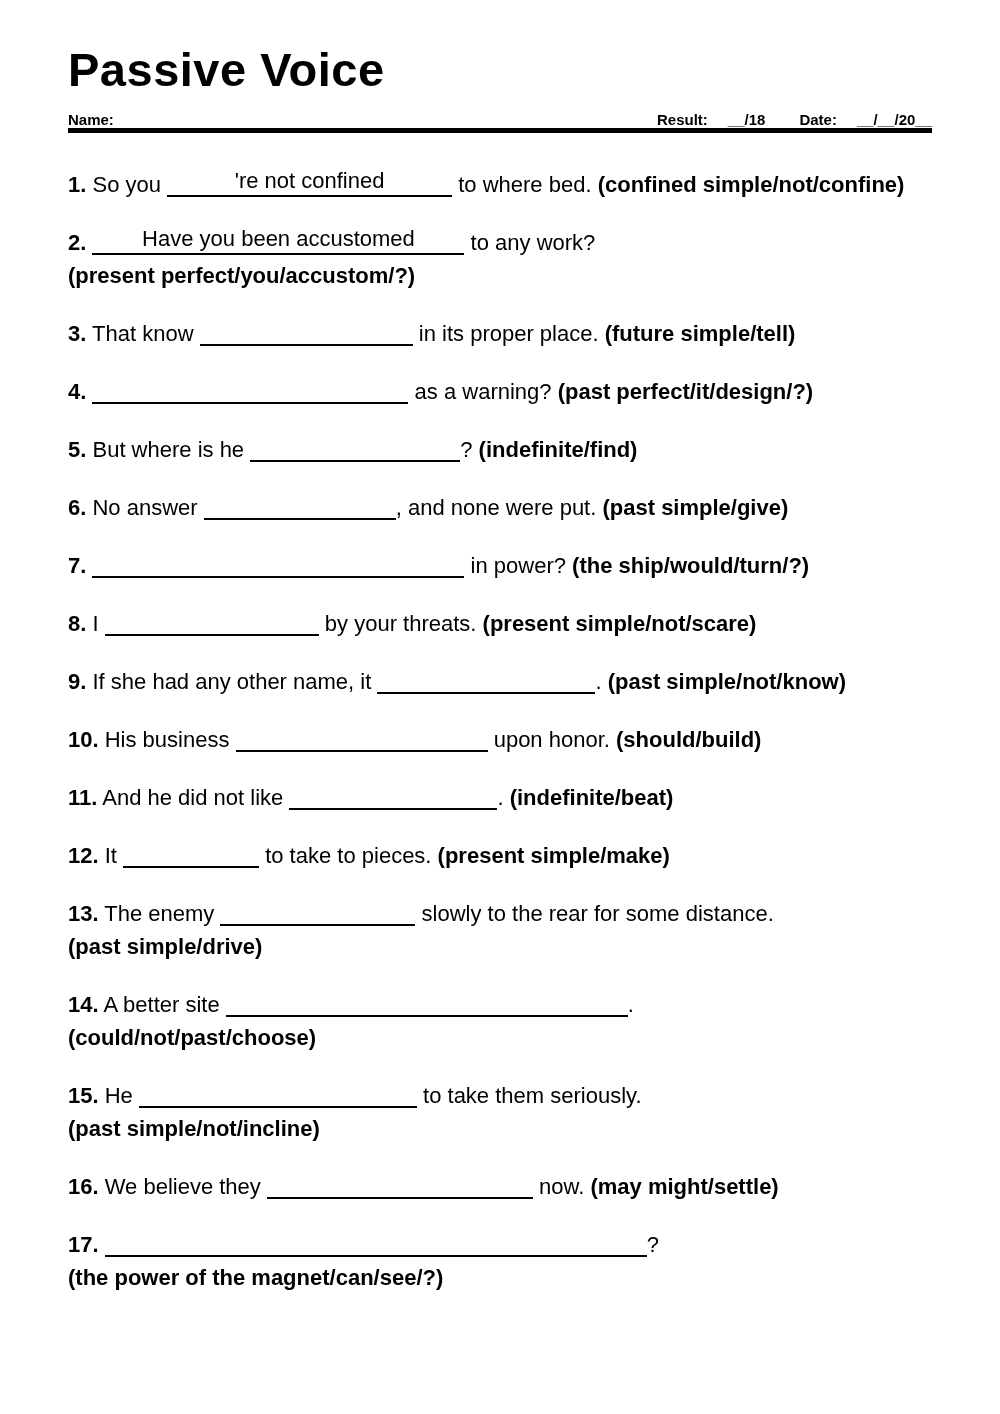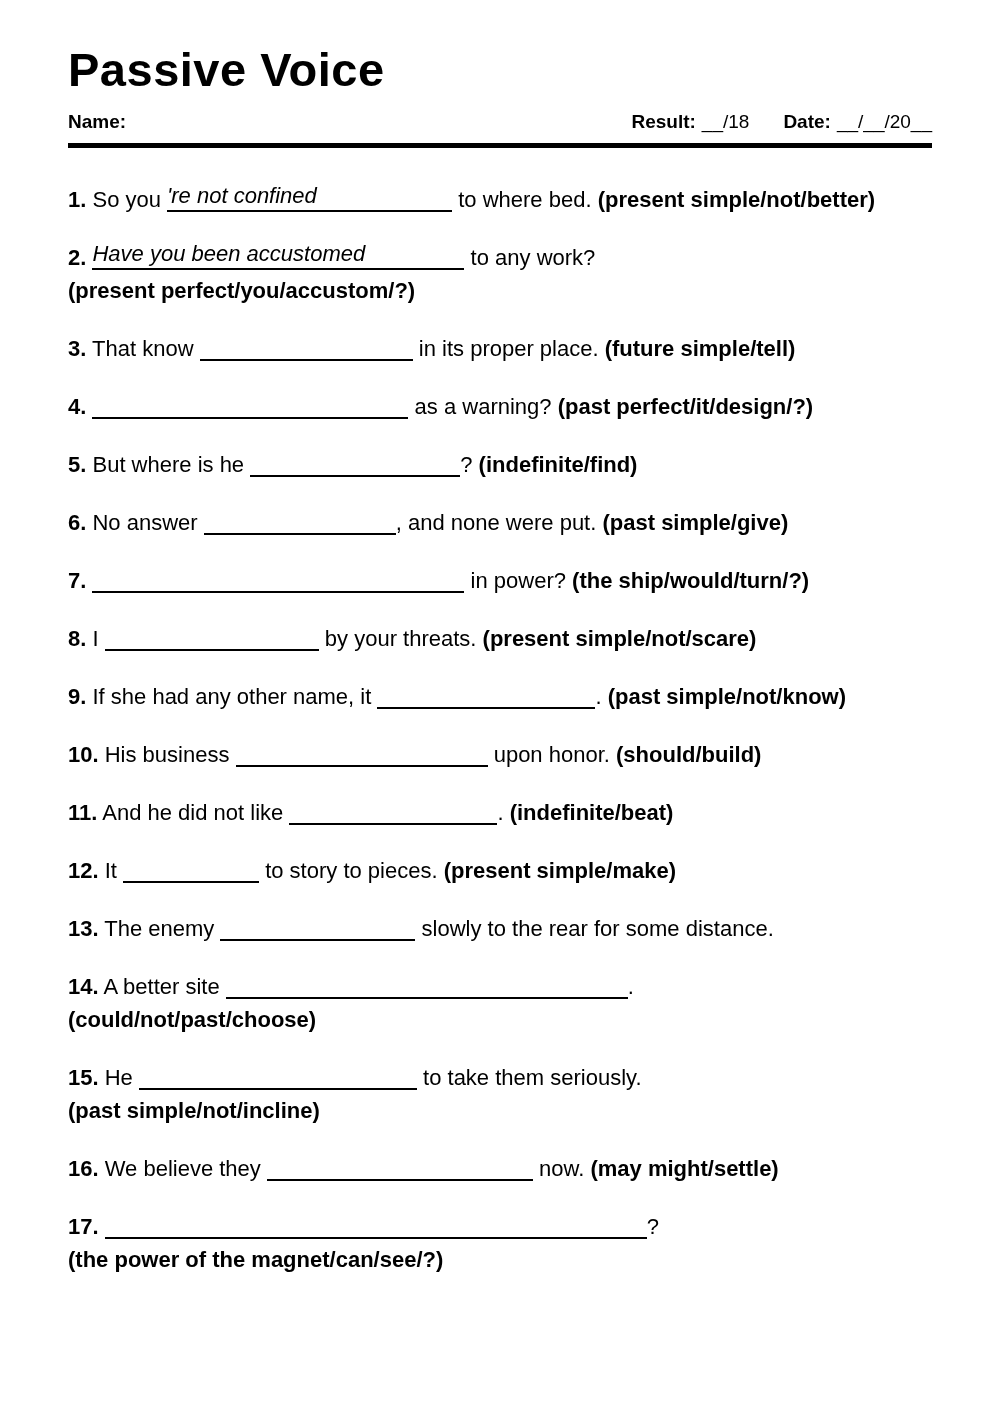--- a/index.html
+++ b/index.html
@@ -20,46 +20,44 @@
   .title {
     font-size: 47px;
     font-weight: bold;
     letter-spacing: 0.5px;
     margin: 0 0 14px 0;
   }
   .header-row {
     display: flex;
     align-items: flex-start;
     border-bottom: 5px solid #000;
-    padding-bottom: 10px;
-    font-size: 19px;
+    font-size: 15px;
   }
   .header-row .lbl { font-weight: bold; }
-  .header-row .val { font-weight: normal; margin-left: 6px; }
+  .header-row .val { font-weight: bold; margin-left: 20px; }
   .name-fill { flex: 1 1 auto; min-height: 10px; }
   .result-group { white-space: nowrap; }
   .date-group { white-space: nowrap; margin-left: 34px; }
   .questions { padding-top: 34px; }
   .q {
     font-size: 22px;
     line-height: 33px;
     margin: 0 0 24px 0;
   }
   .qn { font-weight: bold; }
   .hint { font-weight: bold; }
   .hint.block { display: block; }
   .blank {
     display: inline-block;
     height: 28px;
     line-height: 28px;
     vertical-align: text-bottom;
     border-bottom: 2px solid #000;
-    text-align: left;
+    text-align: center;
     white-space: nowrap;
-    font-style: italic;
   }
   .ans {
     font-size: 22px;
     font-weight: normal;
   }
 </style>
 </head>
 <body>
 
 <div class="sheet">
@@ -68,21 +66,21 @@
 
   <div class="header-row">
     <span class="lbl">Name:</span>
     <span class="name-fill"></span>
     <span class="result-group"><span class="lbl">Result:</span><span class="val">__/18</span></span>
     <span class="date-group"><span class="lbl">Date:</span><span class="val">__/__/20__</span></span>
   </div>
 
   <div class="questions">
 
-    <p class="q"><span class="qn">1.</span><span> So you </span><span class="blank" style="width:285px"><span class="ans">'re not confined</span></span><span> to where bed. </span><span class="hint">(present simple/not/better)</span></p>
+    <p class="q"><span class="qn">1.</span><span> So you </span><span class="blank" style="width:285px"><span class="ans">'re not confined</span></span><span> to where bed. </span><span class="hint">(confined simple/not/confine)</span></p>
 
     <p class="q"><span class="qn">2.</span><span> </span><span class="blank" style="width:372px"><span class="ans">Have you been accustomed</span></span><span> to any work? </span><span class="hint block">(present perfect/you/accustom/?)</span></p>
 
     <p class="q"><span class="qn">3.</span><span> That know </span><span class="blank" style="width:213px"><span class="ans"></span></span><span> in its proper place. </span><span class="hint">(future simple/tell)</span></p>
 
     <p class="q"><span class="qn">4.</span><span> </span><span class="blank" style="width:316px"><span class="ans"></span></span><span> as a warning? </span><span class="hint">(past perfect/it/design/?)</span></p>
 
     <p class="q"><span class="qn">5.</span><span> But where is he </span><span class="blank" style="width:210px"><span class="ans"></span></span><span>? </span><span class="hint">(indefinite/find)</span></p>
 
     <p class="q"><span class="qn">6.</span><span> No answer </span><span class="blank" style="width:192px"><span class="ans"></span></span><span>, and none were put. </span><span class="hint">(past simple/give)</span></p>
@@ -90,23 +88,23 @@
     <p class="q"><span class="qn">7.</span><span> </span><span class="blank" style="width:372px"><span class="ans"></span></span><span> in power? </span><span class="hint">(the ship/would/turn/?)</span></p>
 
     <p class="q"><span class="qn">8.</span><span> I </span><span class="blank" style="width:214px"><span class="ans"></span></span><span> by your threats. </span><span class="hint">(present simple/not/scare)</span></p>
 
     <p class="q"><span class="qn">9.</span><span> If she had any other name, it </span><span class="blank" style="width:218px"><span class="ans"></span></span><span>. </span><span class="hint">(past simple/not/know)</span></p>
 
     <p class="q"><span class="qn">10.</span><span> His business </span><span class="blank" style="width:252px"><span class="ans"></span></span><span> upon honor. </span><span class="hint">(should/build)</span></p>
 
     <p class="q"><span class="qn">11.</span><span> And he did not like </span><span class="blank" style="width:208px"><span class="ans"></span></span><span>. </span><span class="hint">(indefinite/beat)</span></p>
 
-    <p class="q"><span class="qn">12.</span><span> It </span><span class="blank" style="width:136px"><span class="ans"></span></span><span> to story to pieces. </span><span class="hint">(present simple/make)</span></p>
+    <p class="q"><span class="qn">12.</span><span> It </span><span class="blank" style="width:136px"><span class="ans"></span></span><span> to take to pieces. </span><span class="hint">(present simple/make)</span></p>
 
-    <p class="q"><span class="qn">13.</span><span> The enemy </span><span class="blank" style="width:195px"><span class="ans"></span></span><span> slowly to the rear for some distance. </span></p>
+    <p class="q"><span class="qn">13.</span><span> The enemy </span><span class="blank" style="width:195px"><span class="ans"></span></span><span> slowly to the rear for some distance. </span><span class="hint block">(past simple/drive)</span></p>
 
     <p class="q"><span class="qn">14.</span><span> A better site </span><span class="blank" style="width:402px"><span class="ans"></span></span><span>. </span><span class="hint block">(could/not/past/choose)</span></p>
 
     <p class="q"><span class="qn">15.</span><span> He </span><span class="blank" style="width:278px"><span class="ans"></span></span><span> to take them seriously. </span><span class="hint block">(past simple/not/incline)</span></p>
 
     <p class="q"><span class="qn">16.</span><span> We believe they </span><span class="blank" style="width:266px"><span class="ans"></span></span><span> now. </span><span class="hint">(may might/settle)</span></p>
 
     <p class="q"><span class="qn">17.</span><span> </span><span class="blank" style="width:542px"><span class="ans"></span></span><span>? </span><span class="hint block">(the power of the magnet/can/see/?)</span></p>
 
   </div>

